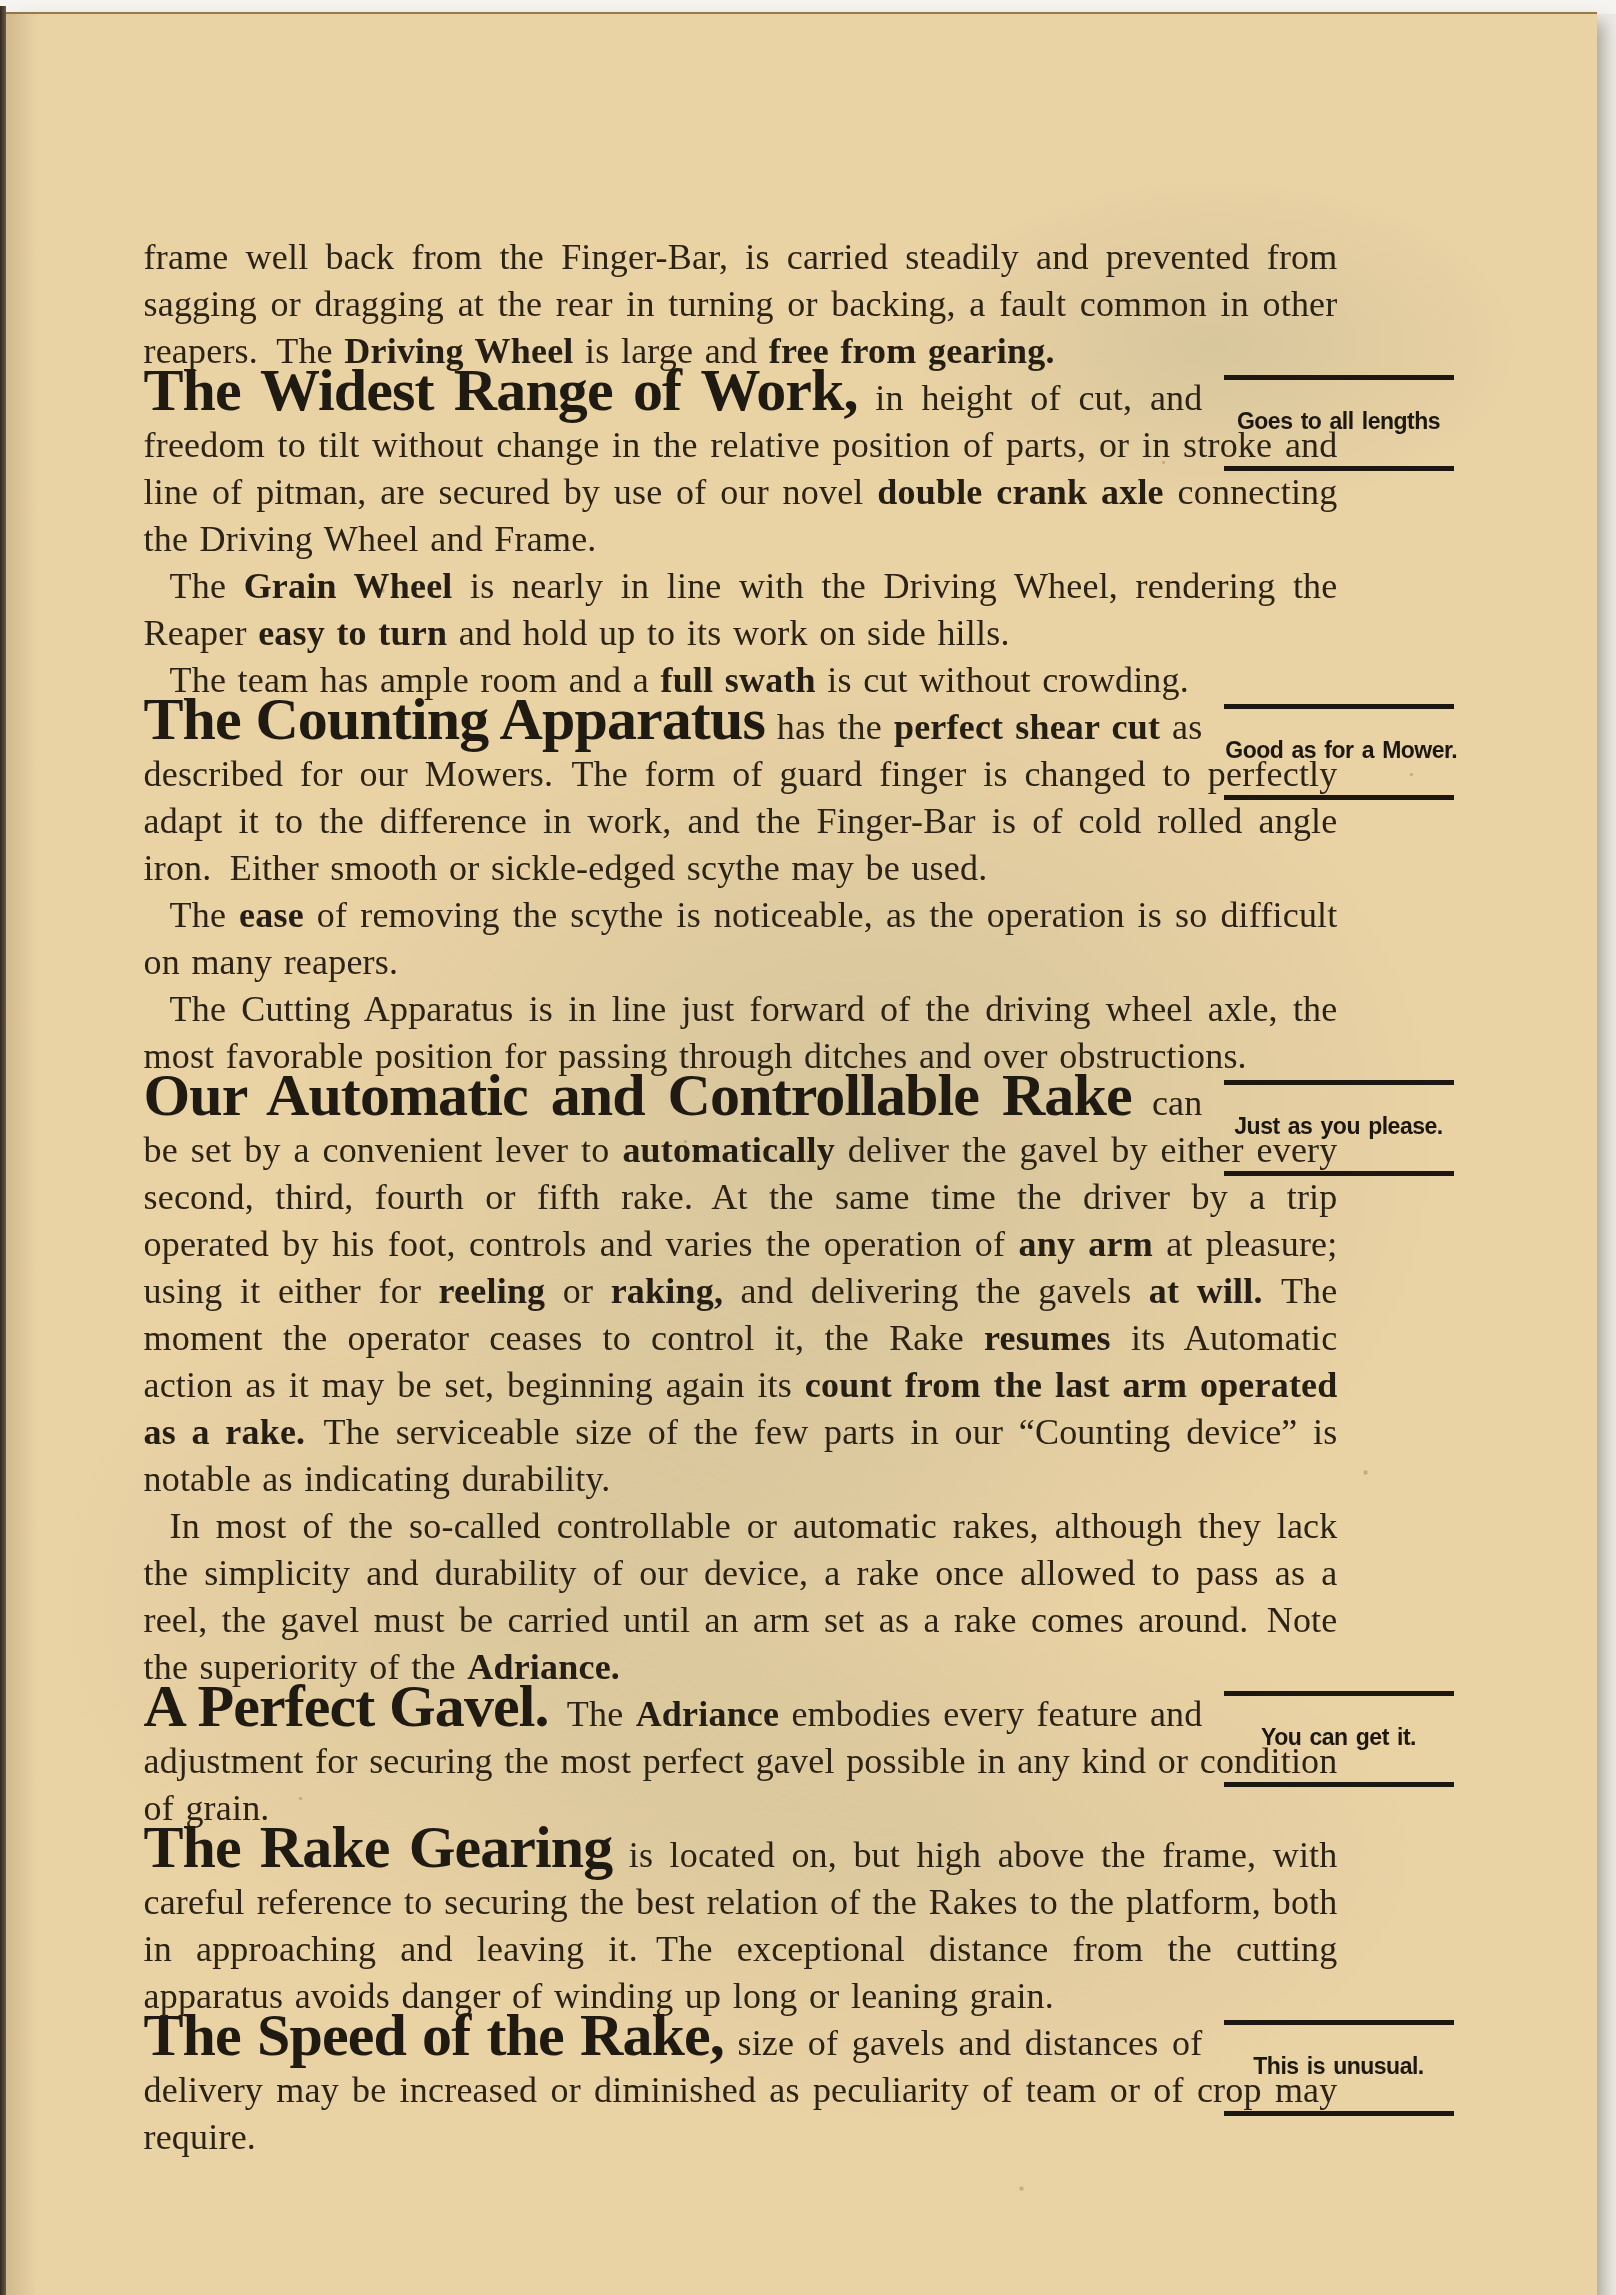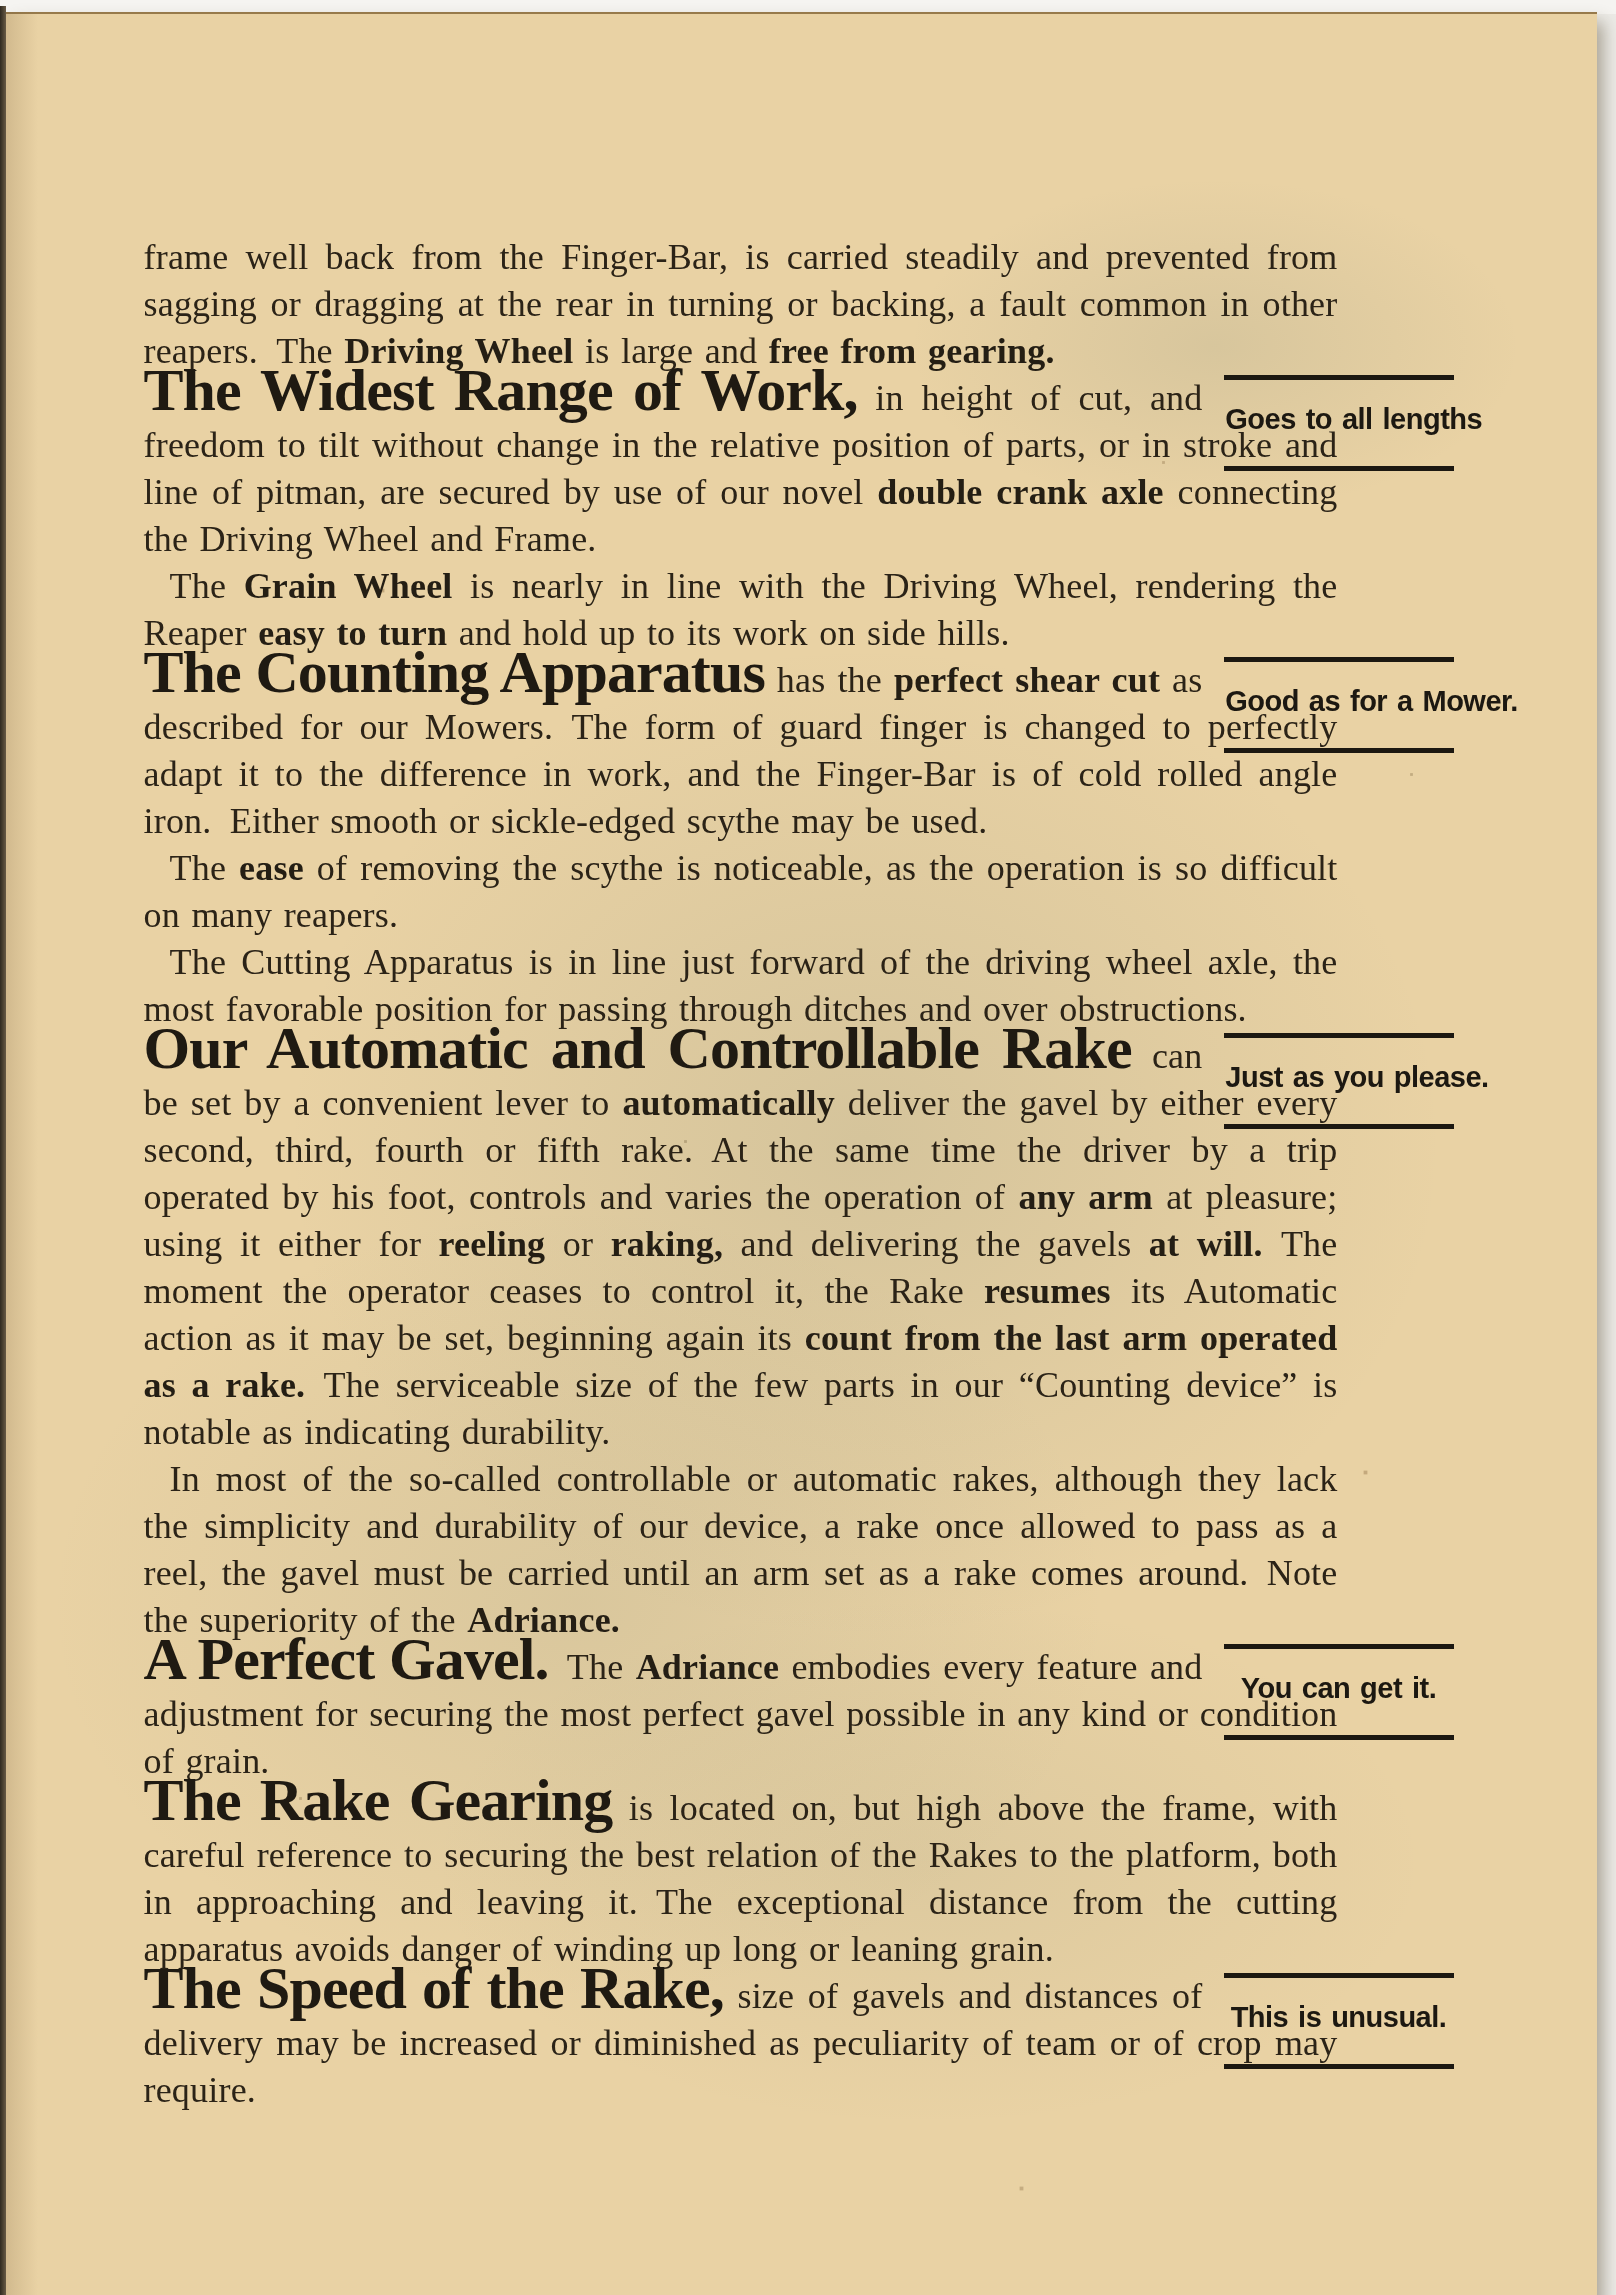--- a/index.html
+++ b/index.html
@@ -49,38 +49,39 @@
     float:right;width:230px;height:44px;margin-right:-116px;margin-left:21px;
     text-align:center;
   }
   .note-frame{
     display:block;
     border-top:5.5px solid #1c1811;border-bottom:5.5px solid #1c1811;
     padding:13.8px 1.8px 25px;
   }
   .note-text{
     font-family:"Liberation Sans",sans-serif;font-weight:bold;
-    font-size:29px;line-height:26px;letter-spacing:-0.5px;color:#1c1811;
+    font-size:23px;line-height:26px;letter-spacing:-0.5px;color:#1c1811;
     white-space:nowrap;
   }
 </style>
 </head>
 <body>
 
 <div class="scan-edge-left"></div>
 
 <div class="page">
   <div class="specks"></div>
 
   <div class="textblock">
       <p class="para"><span>frame well back from the Finger-Bar, is carried steadily and prevented from sagging or dragging at the rear in turning or backing, a fault common in other reapers. The </span><span class="b">Driving Wheel</span><span> is large and </span><span class="b">free from gearing.</span></p>
       <p class="para"><span class="note">
           <span class="note-frame"><span class="note-text">Goes to all lengths</span></span>
         </span><span class="rh">The Widest Range of Work,</span><span> in height of cut, and freedom to tilt without change in the relative position of parts, or in stroke and line of pitman, are secured by use of our novel </span><span class="b">double crank axle</span><span> connecting the Driving Wheel and Frame.</span></p>
       <p class="para indent"><span>The </span><span class="b">Grain Wheel</span><span> is nearly in line with the Driving Wheel, rendering the Reaper </span><span class="b">easy to turn</span><span> and hold up to its work on side hills.</span></p>
+      <p class="para indent"><span>The team has ample room and a </span><span class="b">full swath</span><span> is cut without crowding.</span></p>
       <p class="para"><span class="note">
           <span class="note-frame"><span class="note-text">Good as for a Mower.</span></span>
         </span><span class="rh">The Counting Apparatus</span><span> has the </span><span class="b">perfect shear cut</span><span> as described for our Mowers. The form of guard finger is changed to perfectly adapt it to the difference in work, and the Finger-Bar is of cold rolled angle iron. Either smooth or sickle-edged scythe may be used.</span></p>
       <p class="para indent"><span>The </span><span class="b">ease</span><span> of removing the scythe is noticeable, as the operation is so difficult on many reapers.</span></p>
       <p class="para indent"><span>The Cutting Apparatus is in line just forward of the driving wheel axle, the most favorable position for passing through ditches and over obstructions.</span></p>
       <p class="para"><span class="note">
           <span class="note-frame"><span class="note-text">Just as you please.</span></span>
         </span><span class="rh">Our Automatic and Controllable Rake</span><span> can be set by a convenient lever to </span><span class="b">automatically</span><span> deliver the gavel by either every second, third, fourth or fifth rake. At the same time the driver by a trip operated by his foot, controls and varies the operation of </span><span class="b">any arm</span><span> at pleasure; using it either for </span><span class="b">reeling</span><span> or </span><span class="b">raking,</span><span> and delivering the gavels </span><span class="b">at will.</span><span> The moment the operator ceases to control it, the Rake </span><span class="b">resumes</span><span> its Automatic action as it may be set, beginning again its </span><span class="b">count from the last arm operated as a rake.</span><span> The serviceable size of the few parts in our “Counting device” is notable as indicating durability.</span></p>
       <p class="para indent"><span>In most of the so-called controllable or automatic rakes, although they lack the simplicity and durability of our device, a rake once allowed to pass as a reel, the gavel must be carried until an arm set as a rake comes around. Note the superiority of the </span><span class="b">Adriance.</span></p>
       <p class="para"><span class="note">

